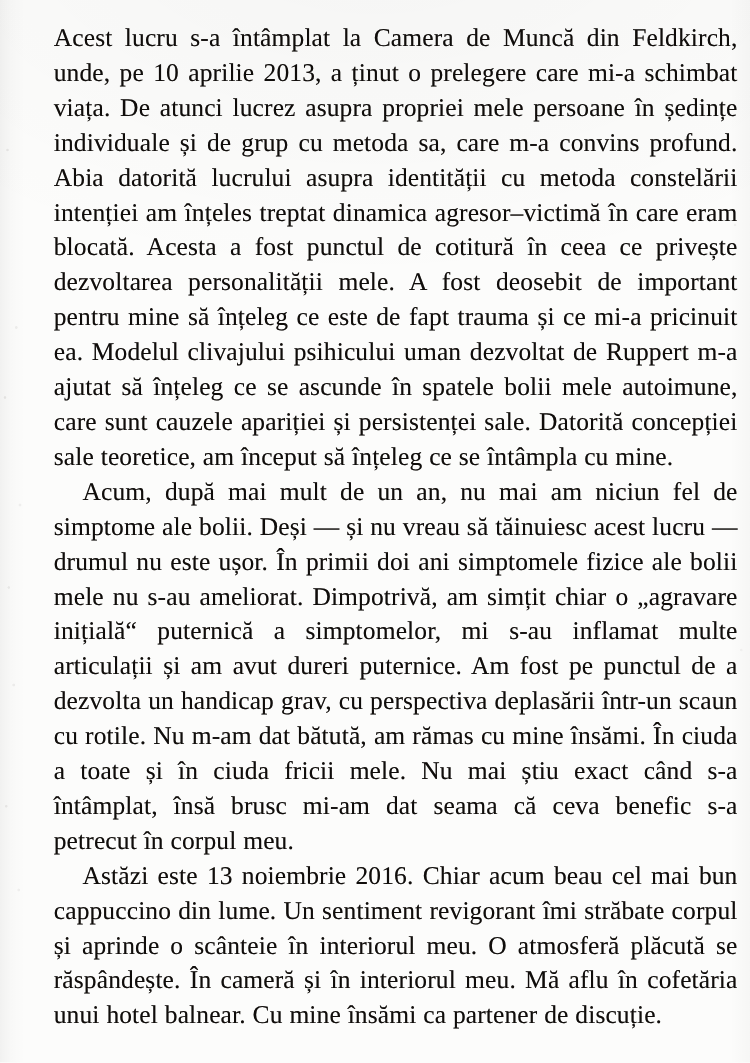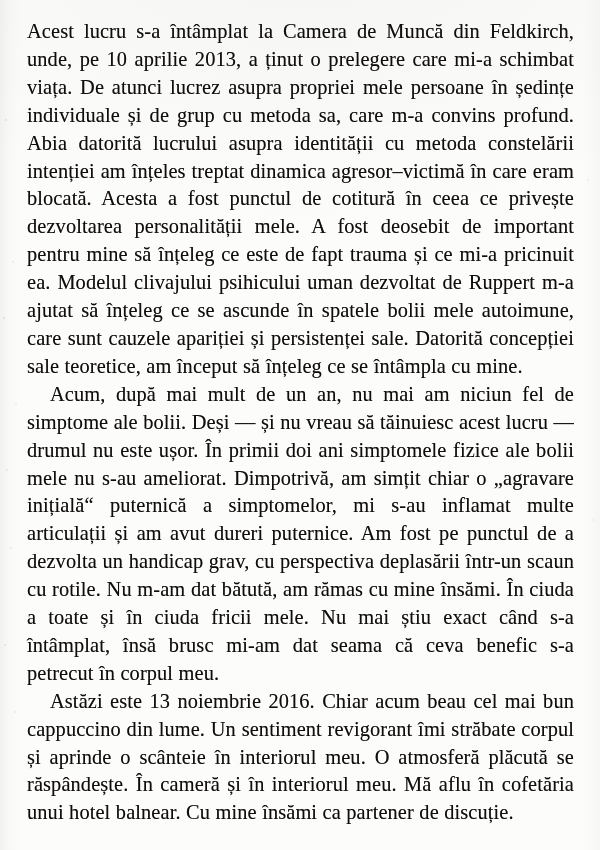--- a/index.html
+++ b/index.html
@@ -42,21 +42,21 @@
       radial-gradient(circle at 7px 470px, rgba(90,85,80,0.18) 0.7px, transparent 1.3px),
       radial-gradient(circle at 11px 548px, rgba(90,85,80,0.15) 0.8px, transparent 1.4px),
       radial-gradient(circle at 5px 645px, rgba(90,85,80,0.19) 0.7px, transparent 1.3px),
       radial-gradient(circle at 15px 712px, rgba(90,85,80,0.13) 0.8px, transparent 1.4px),
       radial-gradient(circle at 588px 180px, rgba(90,85,80,0.12) 0.7px, transparent 1.3px),
       radial-gradient(circle at 593px 520px, rgba(90,85,80,0.10) 0.7px, transparent 1.3px);
   }
 
   .text-block {
     position: absolute;
-    left: 27px;
+    left: 43px;
     top: 18px;
     width: 547px;
   }
 
   p.para {
     margin: 0;
     font-size: 20.4px;
     line-height: 27.9px;
     color: #100d0b;
     text-align: justify;

